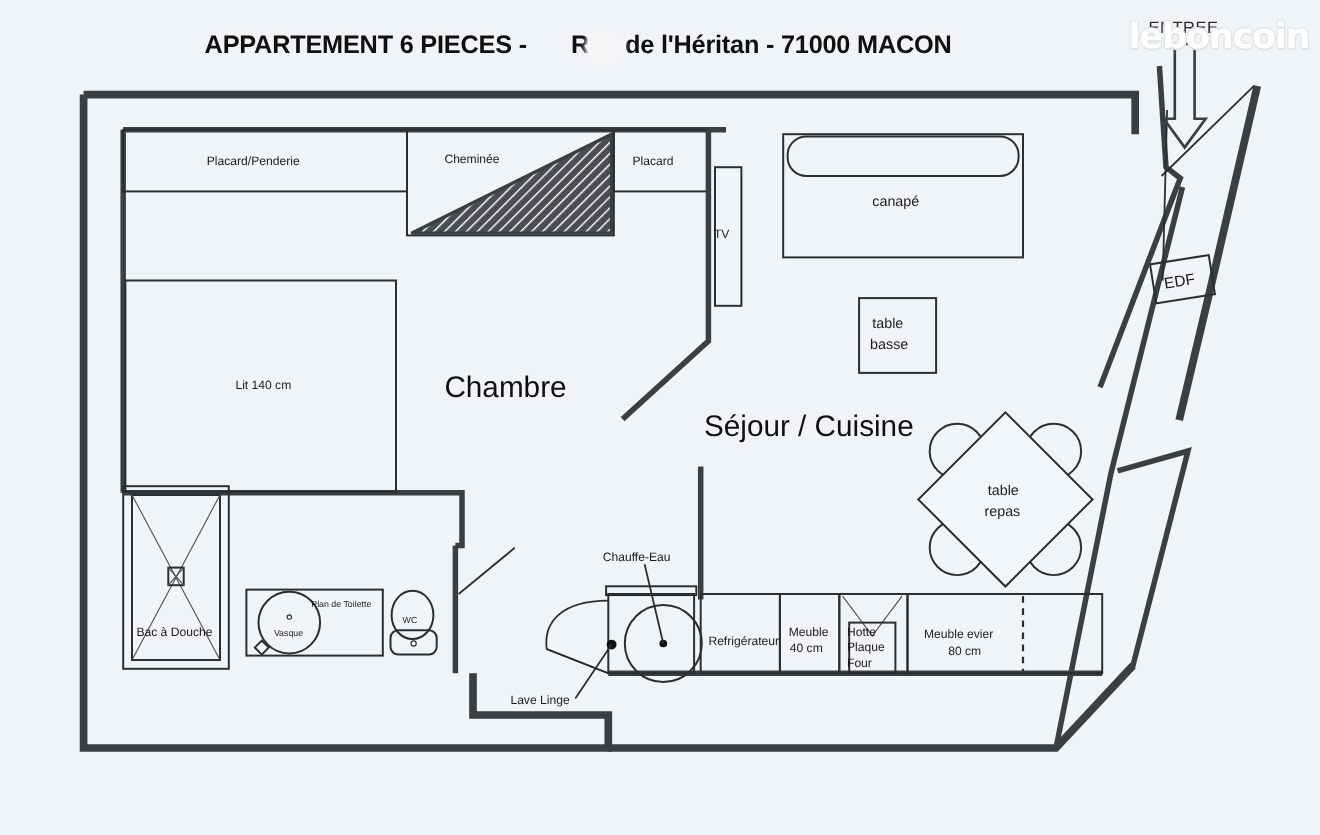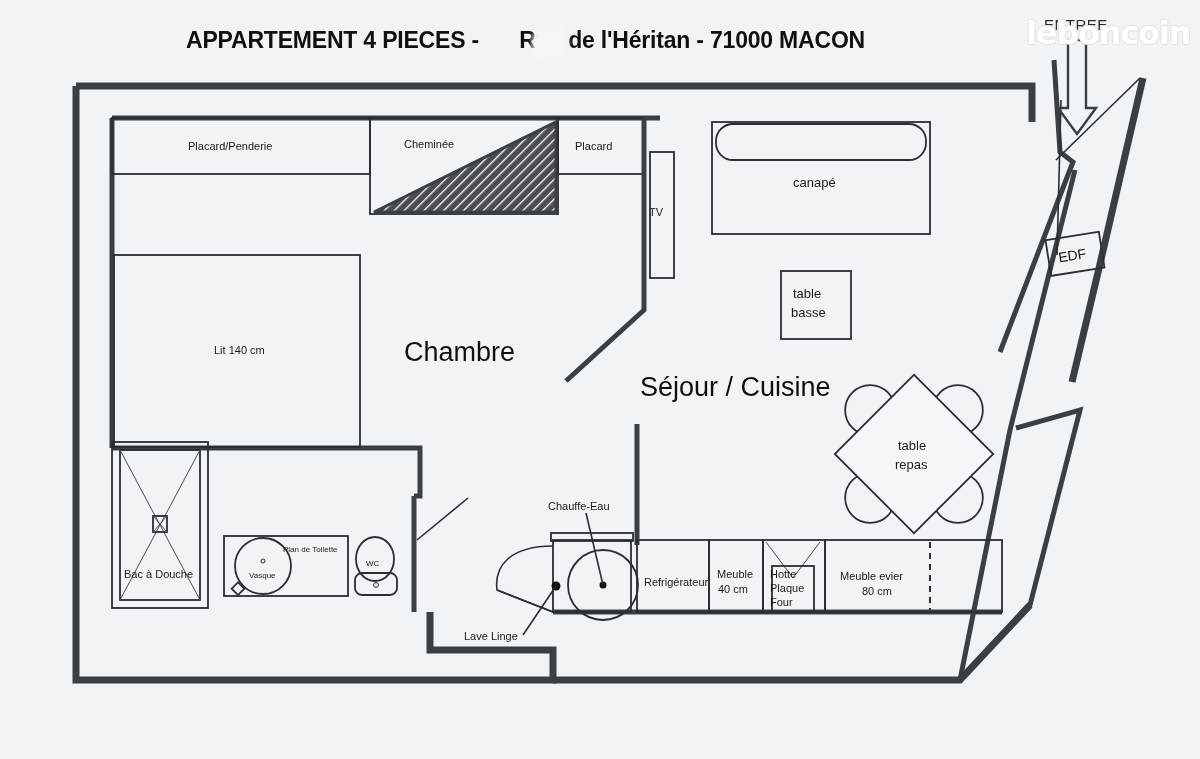--- a/index.html
+++ b/index.html
@@ -126,21 +126,21 @@
     stroke: #2a2e33;
     stroke-width: 1.8;
   }
 </style>
 </head>
 <body>
 
 <div id="page">
 
   <div class="plan-title">
-    <span>APPARTEMENT 4 PIECES -</span>
+    <span>APPARTEMENT 6 PIECES -</span>
     <span style="display:inline-block;width:34px"></span><span>Rue de l'Héritan - 71000 MACON</span>
   </div>
   <div class="redact-blob"></div>
 
   <svg id="plan-svg" viewBox="0 0 1200 759" xmlns="http://www.w3.org/2000/svg">
 
     <defs>
       <pattern id="hatch" width="7" height="7" patternTransform="rotate(45)" patternUnits="userSpaceOnUse">
         <rect width="7" height="7" fill="#4a4e53"></rect>
         <line x1="0" y1="0" x2="0" y2="7" stroke="#ffffff" stroke-width="2.6"></line>

